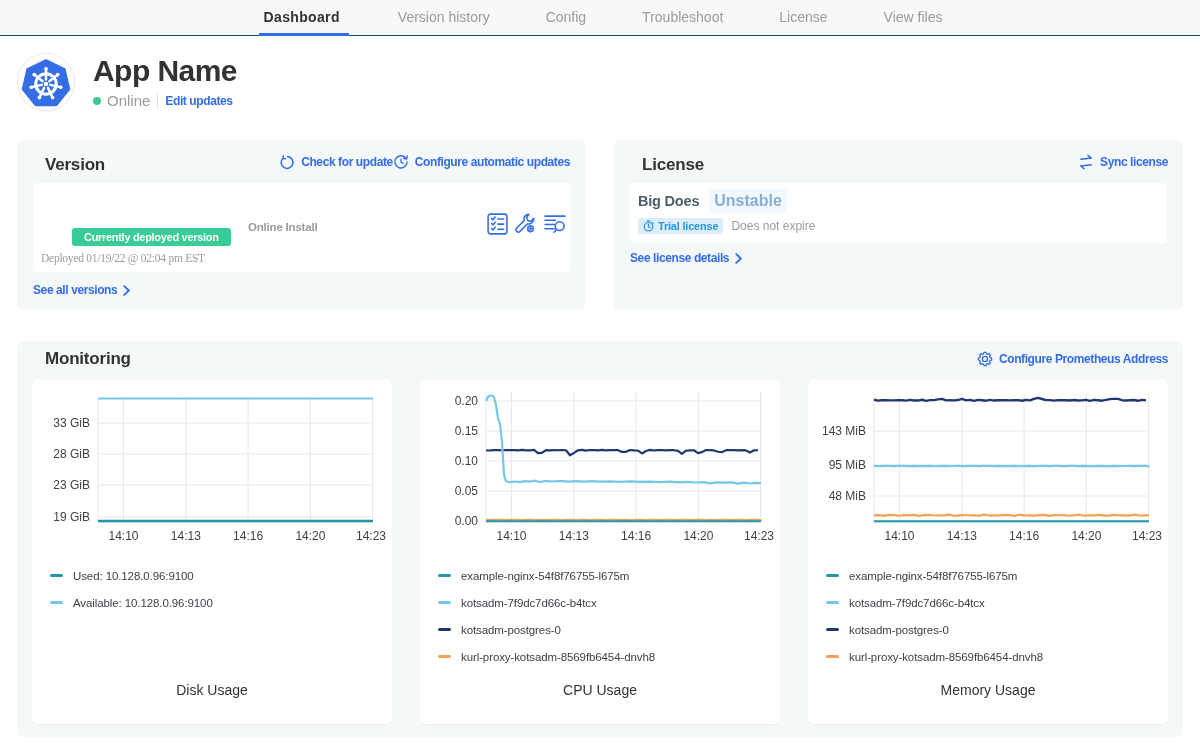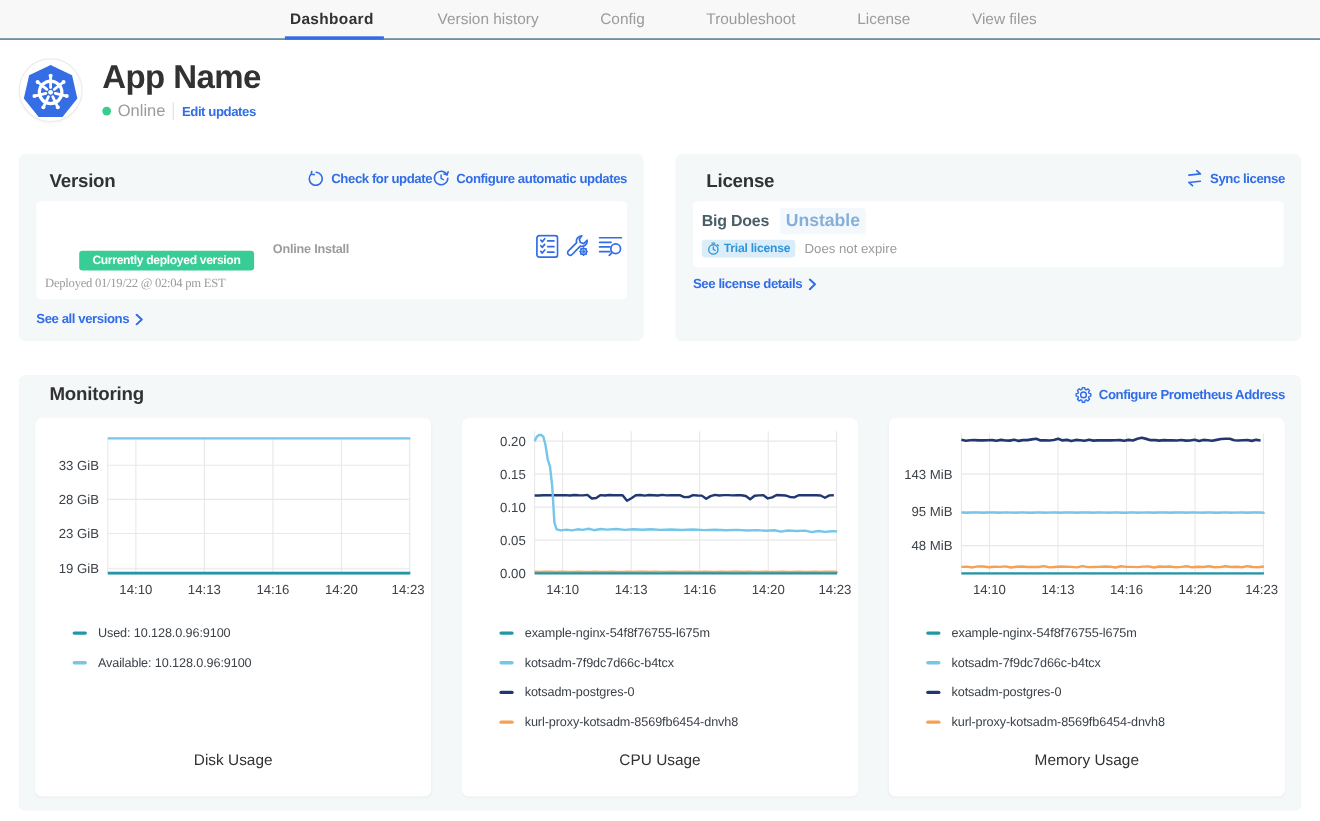--- a/index.html
+++ b/index.html
@@ -32,21 +32,21 @@
 .deployed { position:absolute; left:8px; top:69px; font-size:11.5px; color:#9b9b9b; letter-spacing:-.25px;font-family:Liberation Serif, serif; }
 .online { position:absolute; left:215px; top:38px; font-size:11.5px; font-weight:bold; color:#9b9b9b; letter-spacing:-.2px; }
 .vicons { position:absolute; right:4px; top:30px; display:flex; gap:7px; align-items:flex-start; }
 .bigbank { font-size:14.5px; font-weight:bold; color:#4a5e68; letter-spacing:-.2px; }
 .unstable { font-size:16px; font-weight:bold; color:#85afd8; background:#f3f8fd; border-radius:3px; padding:3px 5px; margin-left:10px; }
 .licrow1 { position:absolute; left:8px; top:6px; display:flex; align-items:center; }
 .licrow2 { position:absolute; left:8px; top:35px; display:flex; align-items:center; }
 .trial { display:flex; align-items:center; height:16px; background:#daedf9; border-radius:3px; padding:0 5px; color:#2e95d8; font-size:11px; font-weight:bold; letter-spacing:-.2px; gap:4px; }
 .noexp { font-size:12px; color:#9b9b9b; margin-left:8px; }
 .chartcard { position:absolute; top:39px; width:360px; height:344px; background:#fff; border-radius:6px; box-shadow:0 1px 2px rgba(0,0,0,.04); }
-.legend { position:absolute; left:16px; top:182px; width:100%; }
+.legend { position:absolute; left:0; top:182px; width:100%; }
 .lrow { display:flex; align-items:center; height:27px; padding-left:18px; }
 .dash { width:13px; height:2.5px; border-radius:2px; margin-right:10px; flex:none; }
 .ltext { font-size:11.5px; color:#3c4248; letter-spacing:-.1px; }
 .ctitle { position:absolute; left:0; top:302px; width:100%; text-align:center; font-size:14px; font-weight:normal; color:#323232; }
 text { font-family:"Liberation Sans", sans-serif; }
 </style>
 </head>
 <body>
 <div class="nav">
   <div class="tab active">Dashboard</div>

